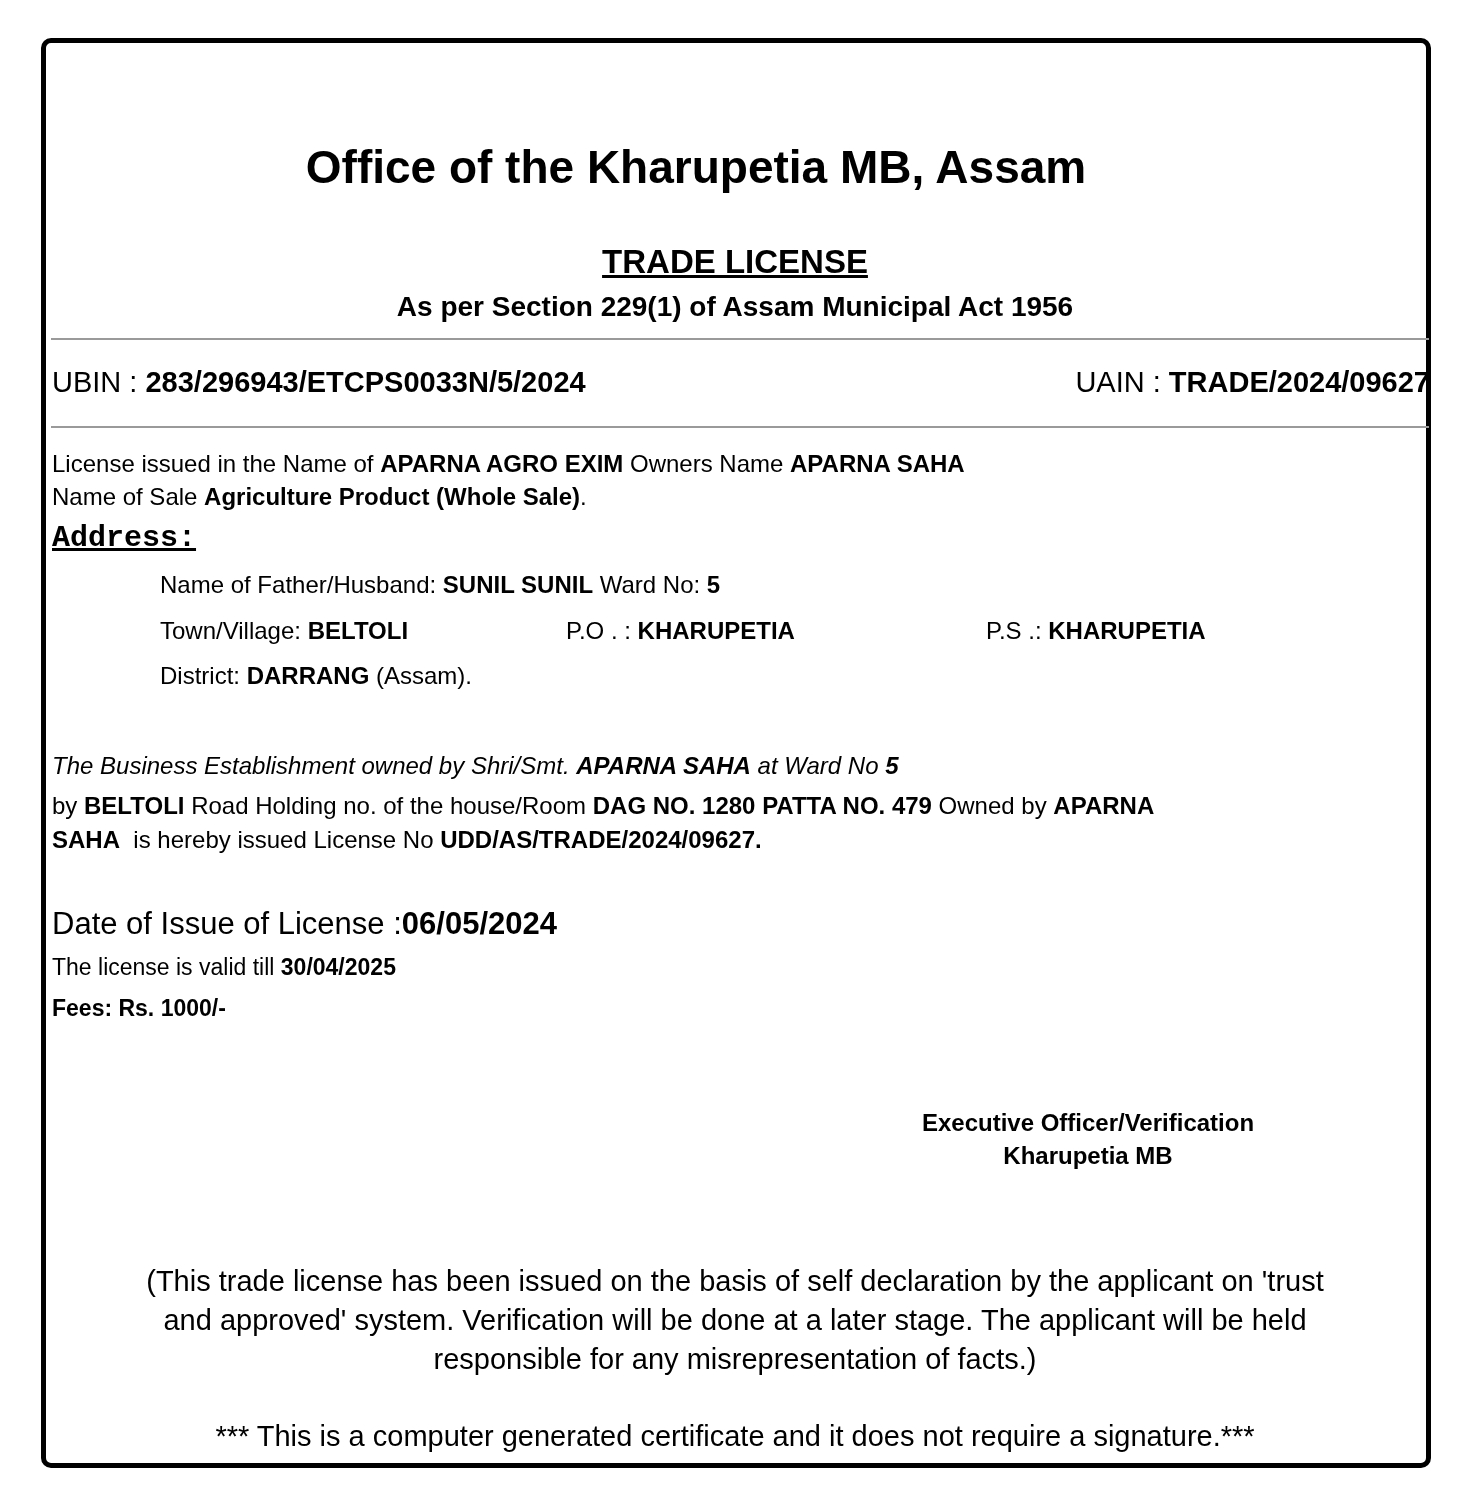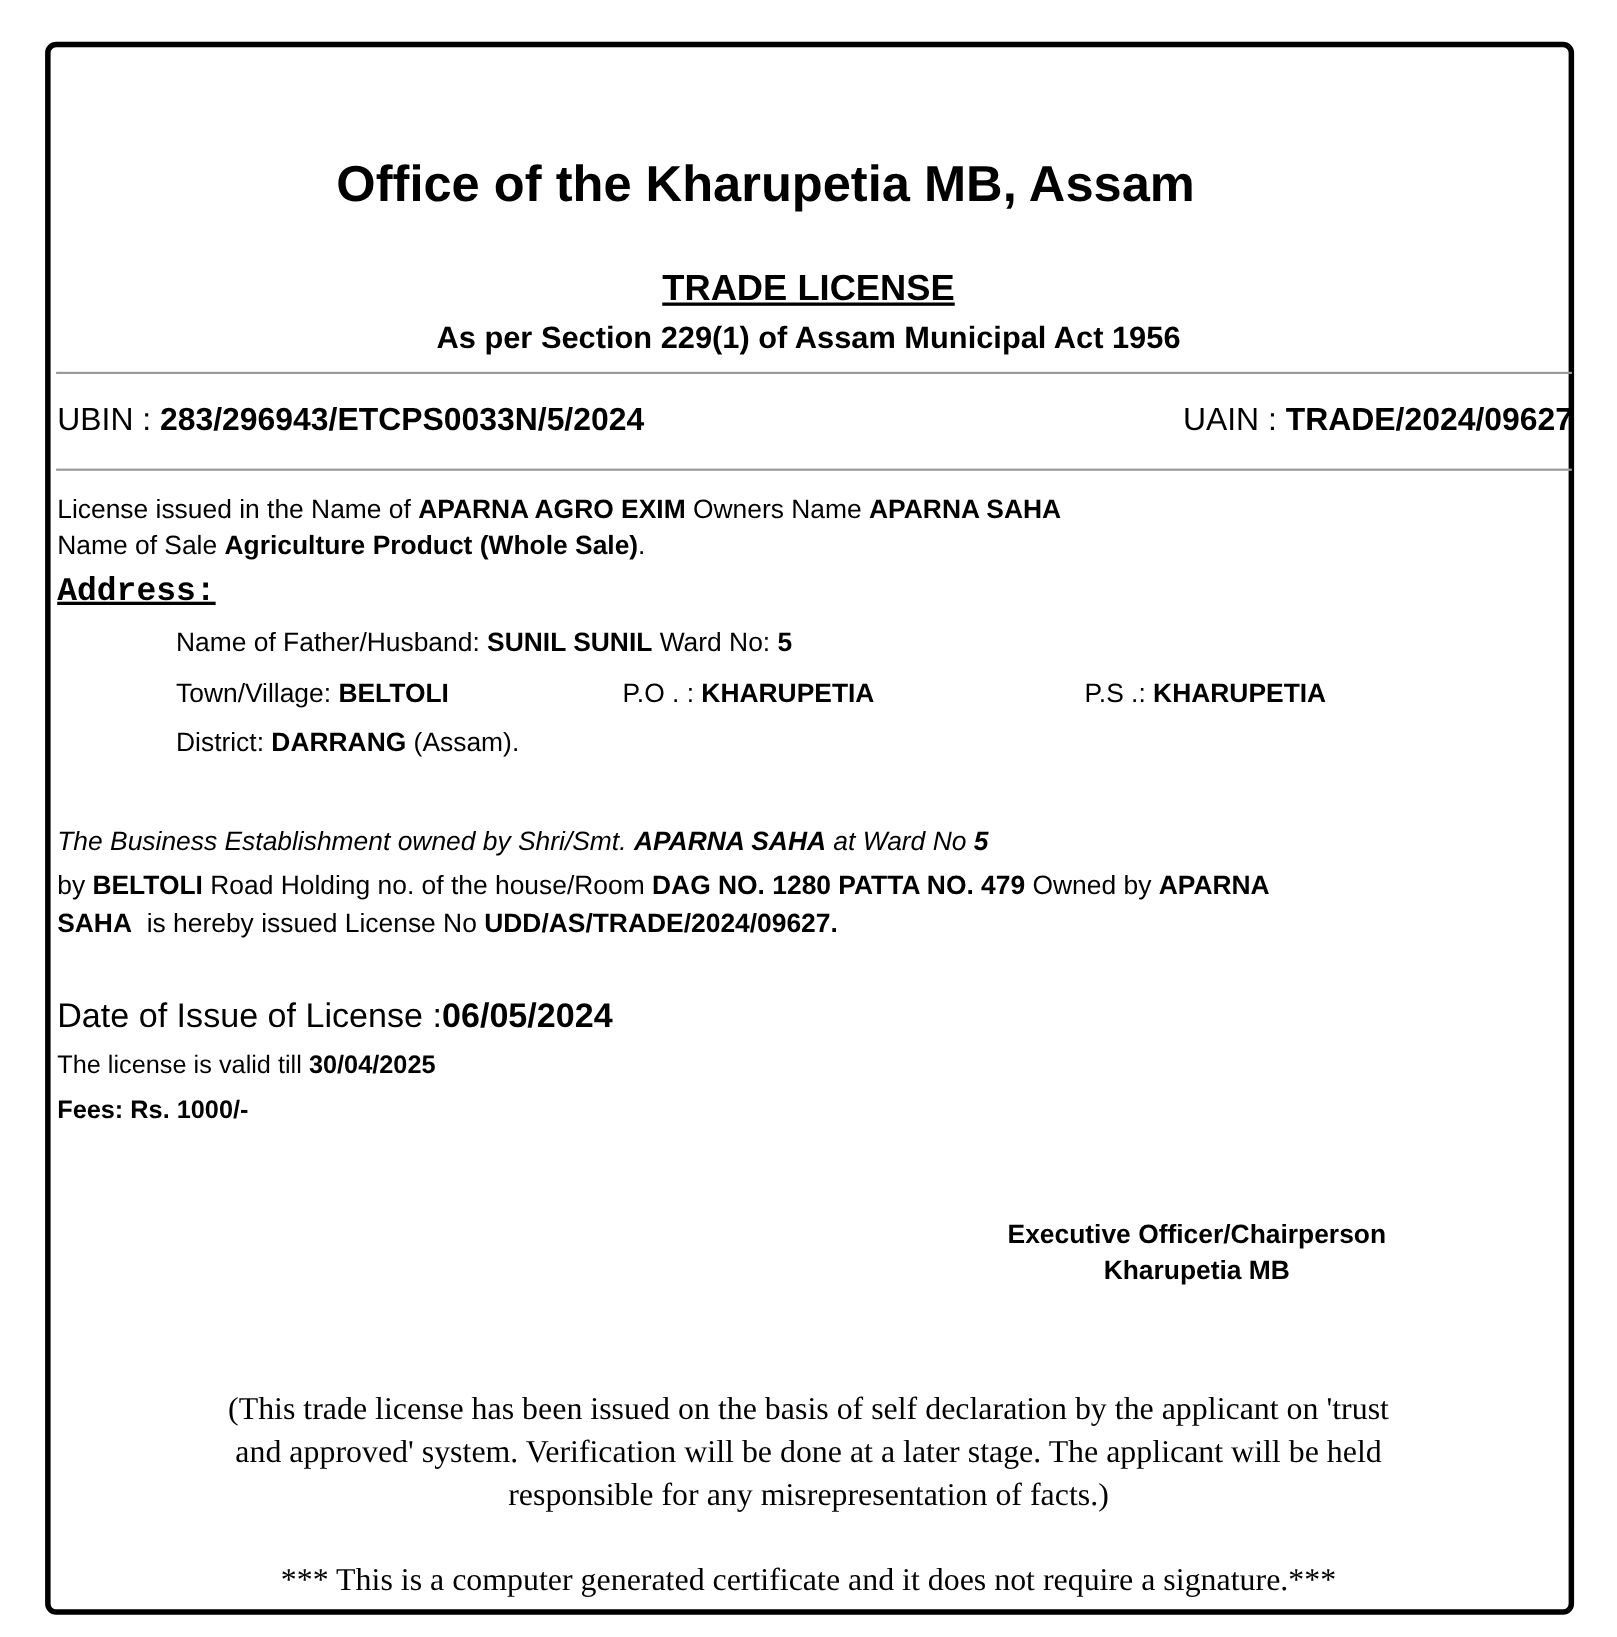--- a/index.html
+++ b/index.html
@@ -20,21 +20,21 @@
   .line2 { left: 52px; top: 483px; font-size: 24px; }
   .addr-head { left: 52px; top: 521px; font-size: 30px; font-weight: bold; text-decoration: underline; font-family: Liberation Mono, monospace; }
   .addr { font-size: 24px; }
   .biz1 { left: 52px; top: 752px; font-size: 24px; font-style: italic; }
   .biz2 { left: 52px; top: 792px; font-size: 24px; }
   .biz3 { left: 52px; top: 826px; font-size: 24px; }
   .issue { left: 52px; top: 906px; font-size: 31px; }
   .valid { left: 52px; top: 954px; font-size: 23px; }
   .fees { left: 52px; top: 995px; font-size: 23px; font-weight: bold; }
   .sign { left: 838px; width: 500px; text-align: center; font-size: 24px; font-weight: bold; }
-  .foot { left: 0; width: 1470px; text-align: center; font-size: 29px; font-family: Liberation Serif, serif; }
+  .foot { left: 0; width: 1470px; text-align: center; font-size: 29px; }
 </style>
 </head>
 <body>
 
 <div class="frame"></div>
 
 <div class="abs title">Office of the Kharupetia MB, Assam</div>
 <div class="abs subtitle">TRADE LICENSE</div>
 <div class="abs section">As per Section 229(1) of Assam Municipal Act 1956</div>
 
@@ -85,19 +85,19 @@
 </div>
 
 <div class="abs issue">
   <span>Date of Issue of License :</span><b>06/05/2024</b>
 </div>
 <div class="abs valid">
   <span>The license is valid till </span><b>30/04/2025</b>
 </div>
 <div class="abs fees">Fees: Rs. 1000/-</div>
 
-<div class="abs sign" style="top:1109px;">Executive Officer/Chairperson</div>
+<div class="abs sign" style="top:1109px;">Executive Officer/Verification</div>
 <div class="abs sign" style="top:1142px;">Kharupetia MB</div>
 
 <div class="abs foot" style="top:1265px;">(This trade license has been issued on the basis of self declaration by the applicant on 'trust</div>
 <div class="abs foot" style="top:1304px;">and approved' system. Verification will be done at a later stage. The applicant will be held</div>
 <div class="abs foot" style="top:1343px;">responsible for any misrepresentation of facts.)</div>
 <div class="abs foot" style="top:1385px;margin-top:35px;">*** This is a computer generated certificate and it does not require a signature.***</div>
 
 </body></html>

